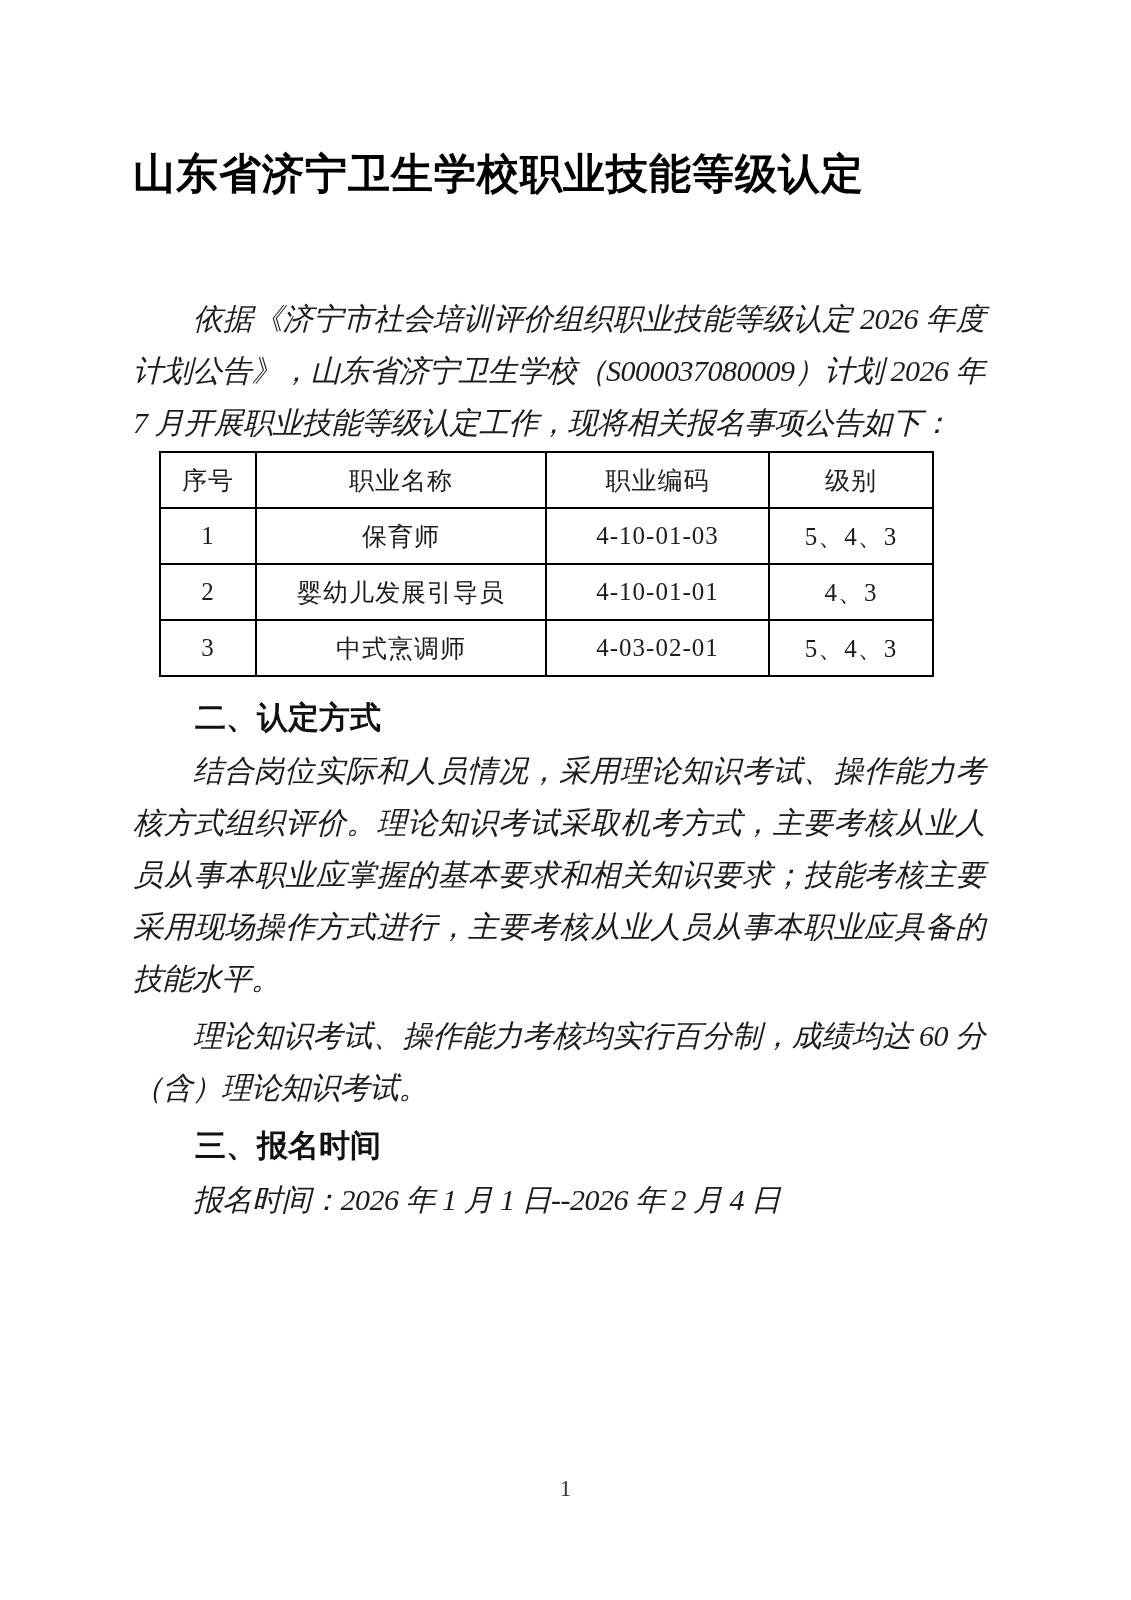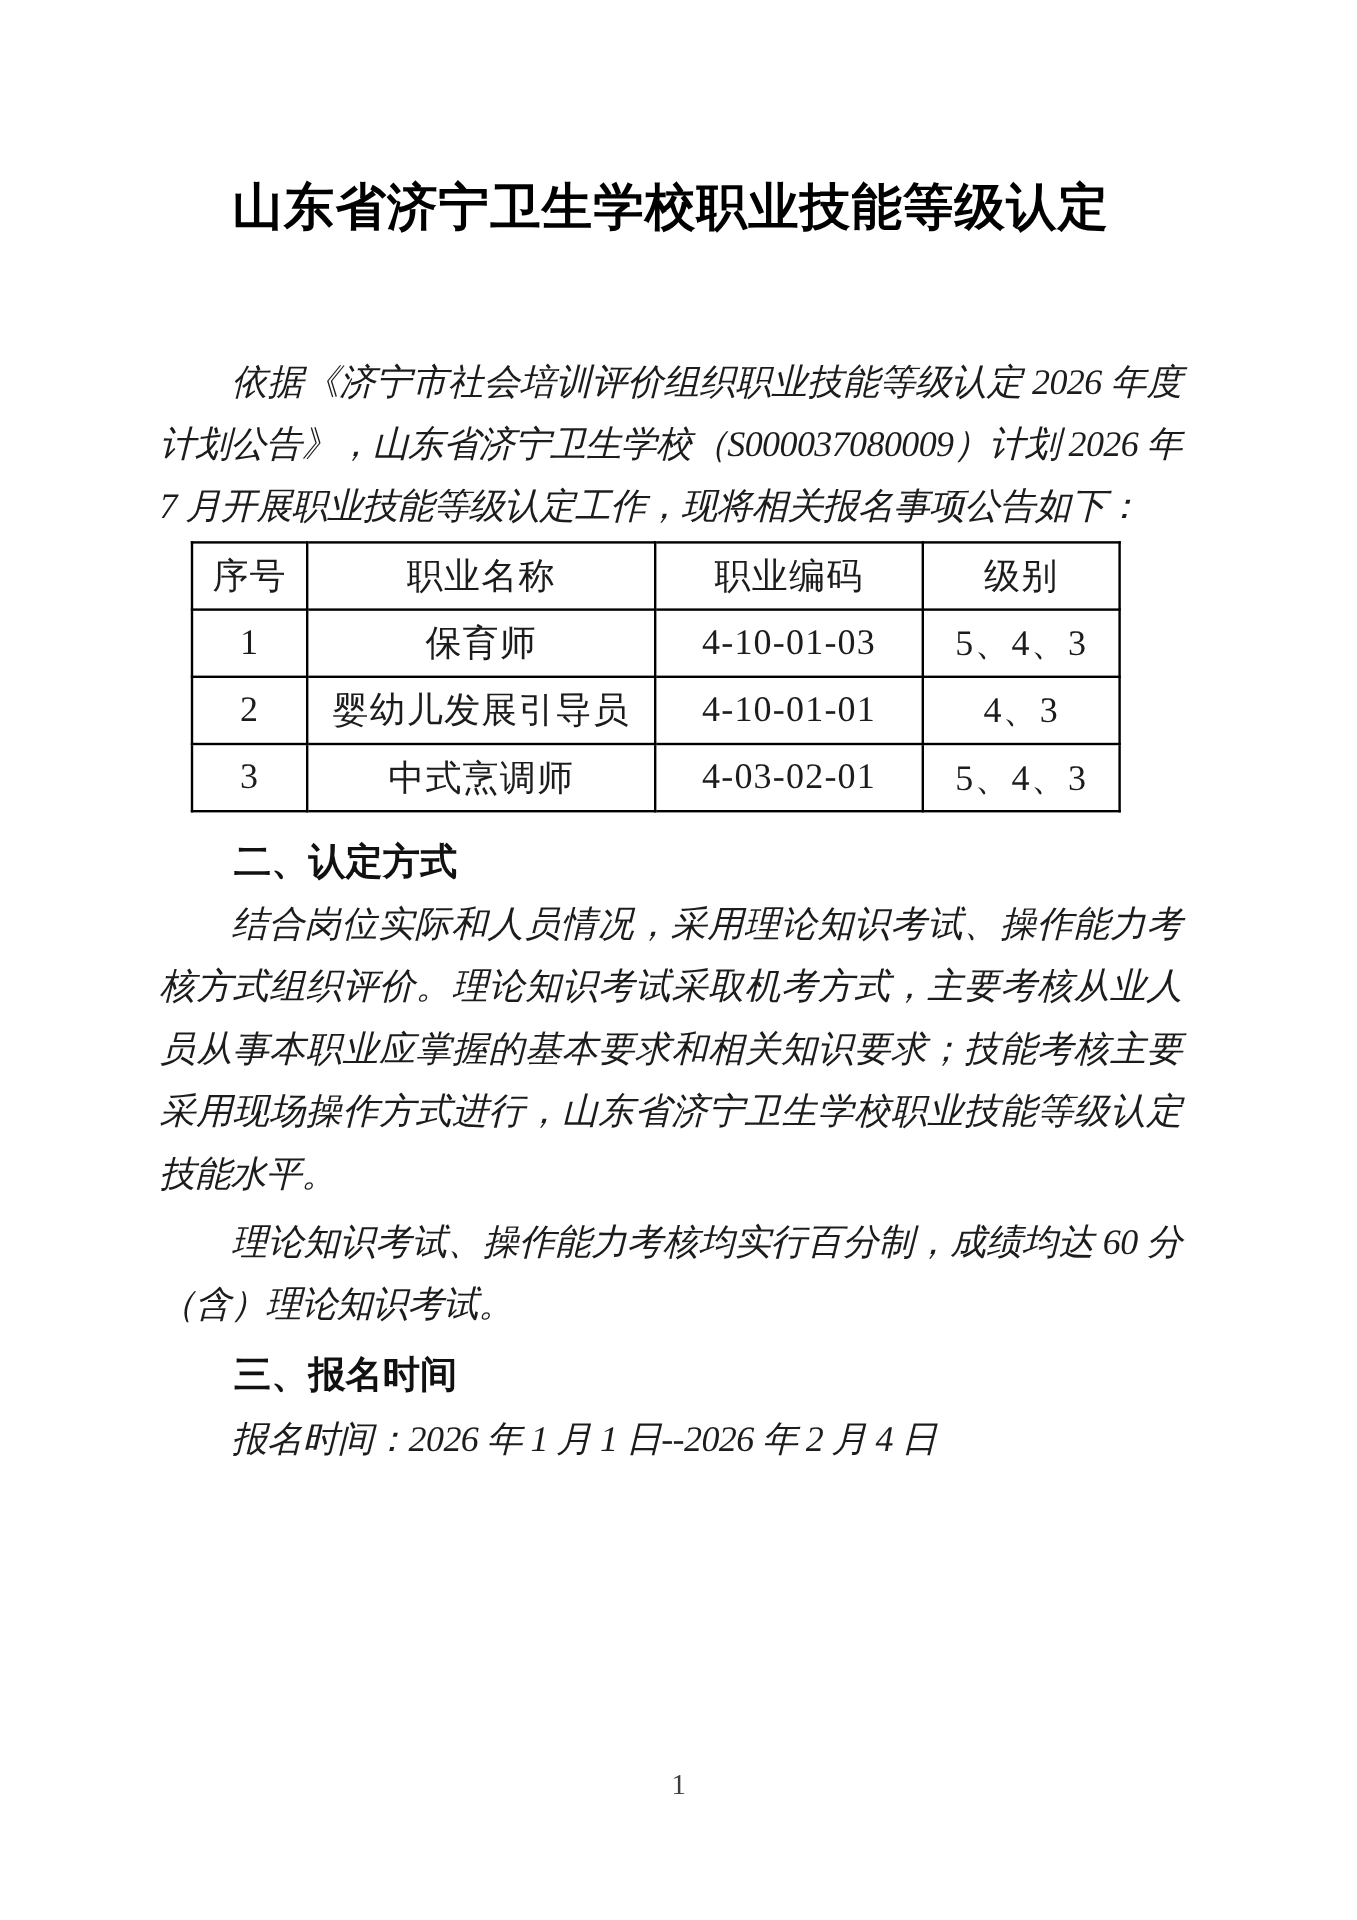--- a/index.html
+++ b/index.html
@@ -8,21 +8,21 @@
     position:relative;
     width:1131px; height:1600px;
     background:#ffffff;
     overflow:hidden;
     color:#1a1a1a;
     font-family:"Liberation Serif","DejaVu Serif",serif;
   }
   .doc { position:absolute; left:133px; top:0; width:852px; }
 
   
-  .doc-title { text-align:center; font-weight:bold; color:#000; }
+  .doc-title { text-align:left; font-weight:bold; color:#000; }
   .title-line { font-size:42px; line-height:48px; letter-spacing:1px; }
   .title-line-1 { margin-top:150px; }
   .title-line-2 { margin-top:44px; }
 
   
   .para { font-size:30px; color:#1c1c1c; }
   .line {
     line-height:52px;
     letter-spacing:-0.5px;
     text-align:justify;
@@ -58,21 +58,21 @@
     margin-top:2px;
     margin-left:26px;
     width:773px;
     table-layout:fixed;
   }
   table.jobs th, table.jobs td {
     border:2px solid #000;
     height:56px;
     text-align:center;
     vertical-align:middle;
-    font-size:30px;
+    font-size:25px;
     font-weight:normal;
     color:#1c1c1c;
     letter-spacing:1px;
     padding:0 2px;
   }
 
   
   .page-number {
     position:absolute;
     left:0; top:1474px;
@@ -136,21 +136,21 @@
         </tr>
       </tbody>
     </table>
 
     <div class="sec-heading sec-heading-2">二、认定方式</div>
 
     <div class="para para-1">
       <div class="line indent">结合岗位实际和人员情况，采用理论知识考试、操作能力考</div>
       <div class="line">核方式组织评价。理论知识考试采取机考方式，主要考核从业人</div>
       <div class="line">员从事本职业应掌握的基本要求和相关知识要求；技能考核主要</div>
-      <div class="line">采用现场操作方式进行，山东省济宁卫生学校职业技能等级认定</div>
+      <div class="line">采用现场操作方式进行，主要考核从业人员从事本职业应具备的</div>
       <div class="line end">技能水平。</div>
     </div>
 
     <div class="para para-2">
       <div class="line indent">理论知识考试、操作能力考核均实行百分制，成绩均达 60 分</div>
       <div class="line end">（含）理论知识考试。</div>
     </div>
 
     <div class="sec-heading sec-heading-3">三、报名时间</div>
 

